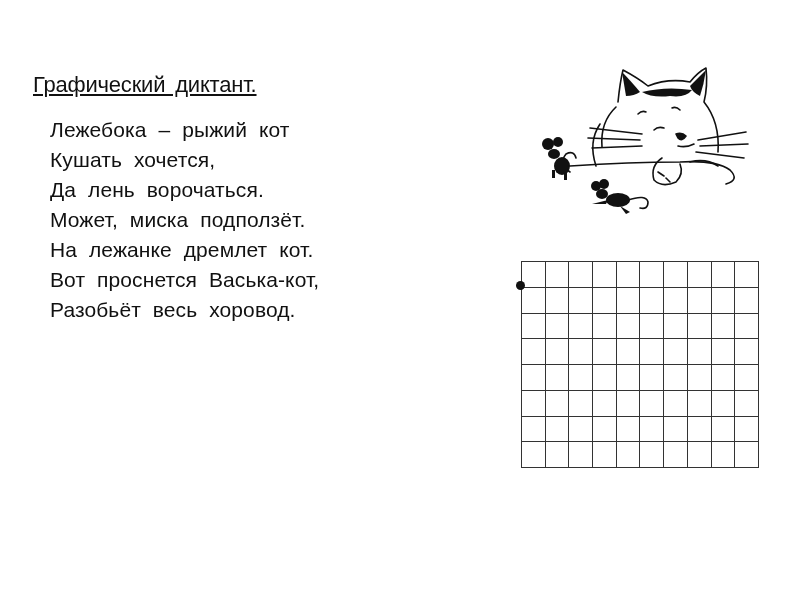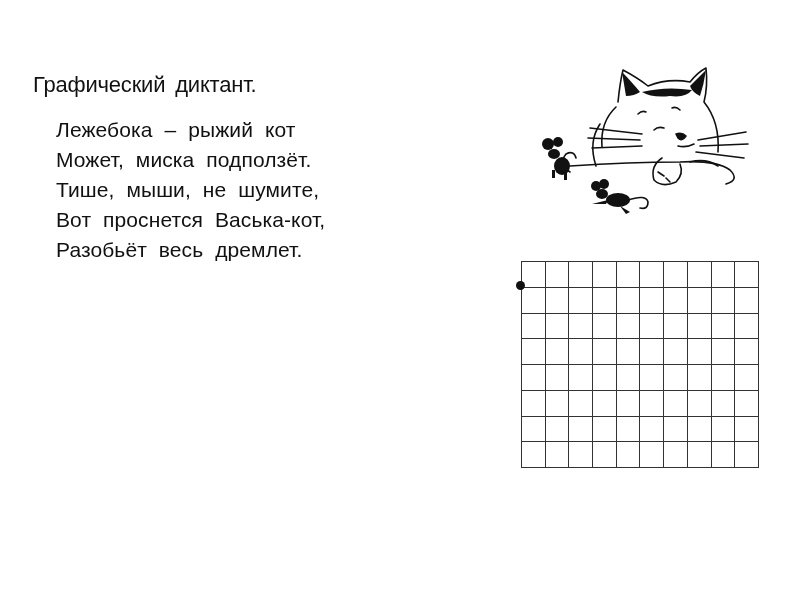--- a/index.html
+++ b/index.html
@@ -2,24 +2,24 @@
 <html><head>
 <meta charset="utf-8">
 <style>
   html, body { margin: 0; padding: 0; }
   body {
     width: 800px; height: 600px; background: #ffffff; position: relative; overflow: hidden;
     font-family: "Liberation Sans", "DejaVu Sans", sans-serif; color: #111;
   }
   .title {
     position: absolute; left: 33px; top: 72px;
-    font-size: 22px; letter-spacing: -0.2px; word-spacing: 4px; white-space: nowrap;
+    font-size: 22px; letter-spacing: -0.2px; word-spacing: 4px; white-space: nowrap; text-decoration: underline;
   }
   .poem {
-    position: absolute; left: 56px; top: 115px; margin: 0; padding: 0; list-style: none;
+    position: absolute; left: 50px; top: 115px; margin: 0; padding: 0; list-style: none;
   }
   .poem li {
     font-size: 21px; line-height: 30px; height: 30px; white-space: nowrap;
     word-spacing: 6px; letter-spacing: 0.1px;
   }
   .illustration { position: absolute; left: 530px; top: 62px; width: 220px; height: 160px; }
   .grid-wrap { position: absolute; left: 521px; top: 261px; }
   .grid {
     display: grid; grid-template-columns: repeat(10, 23.7px); grid-template-rows: repeat(8, 25.75px);
     border-top: 1.5px solid #333; border-left: 1.5px solid #333;
@@ -29,24 +29,26 @@
     position: absolute; left: -5px; top: 20px; width: 9px; height: 9px; border-radius: 50%; background: #111;
   }
 </style>
 </head>
 <body>
 
 <div class="title">Графический диктант.</div>
 
 <ul class="poem">
   <li>Лежебока – рыжий кот</li>
+  <li>Кушать хочется,</li>
+  <li>Да лень ворочаться.</li>
   <li>Может, миска подползёт.</li>
-  <li>Тише, мыши, не шумите,</li>
+  <li>На лежанке дремлет кот.</li>
   <li>Вот проснется Васька-кот,</li>
-  <li>Разобьёт весь дремлет.</li>
+  <li>Разобьёт весь хоровод.</li>
 </ul>
 
 <div class="illustration">
   <svg width="220" height="160" viewBox="0 0 220 160">
     <g fill="none" stroke="#111" stroke-width="1.6" stroke-linecap="round" stroke-linejoin="round">
 
       <path d="M88 40 Q90 20 93 8 Q108 16 118 24 Q138 16 160 20 Q168 10 176 6 Q178 24 174 40 Q190 60 188 90"></path>
       <path d="M86 45 Q70 60 72 85"></path>
 
       <path d="M108 52 Q112 48 116 50"></path>

